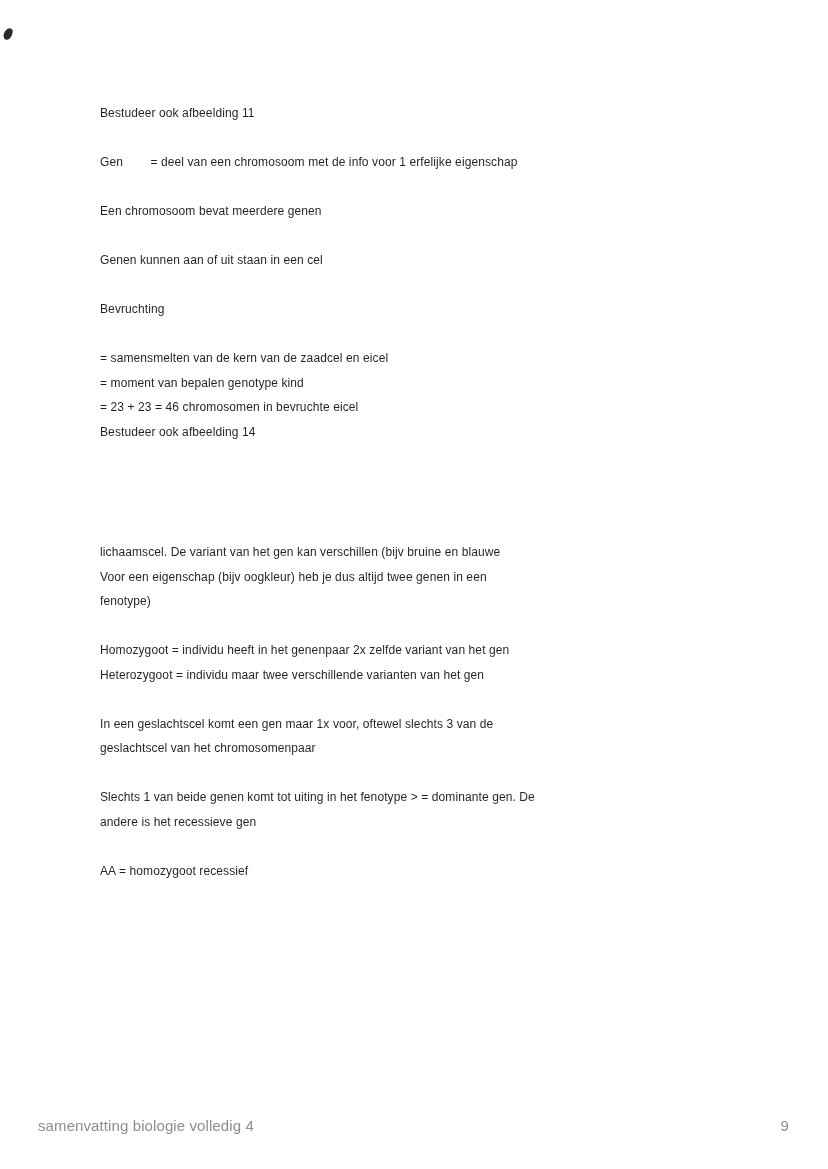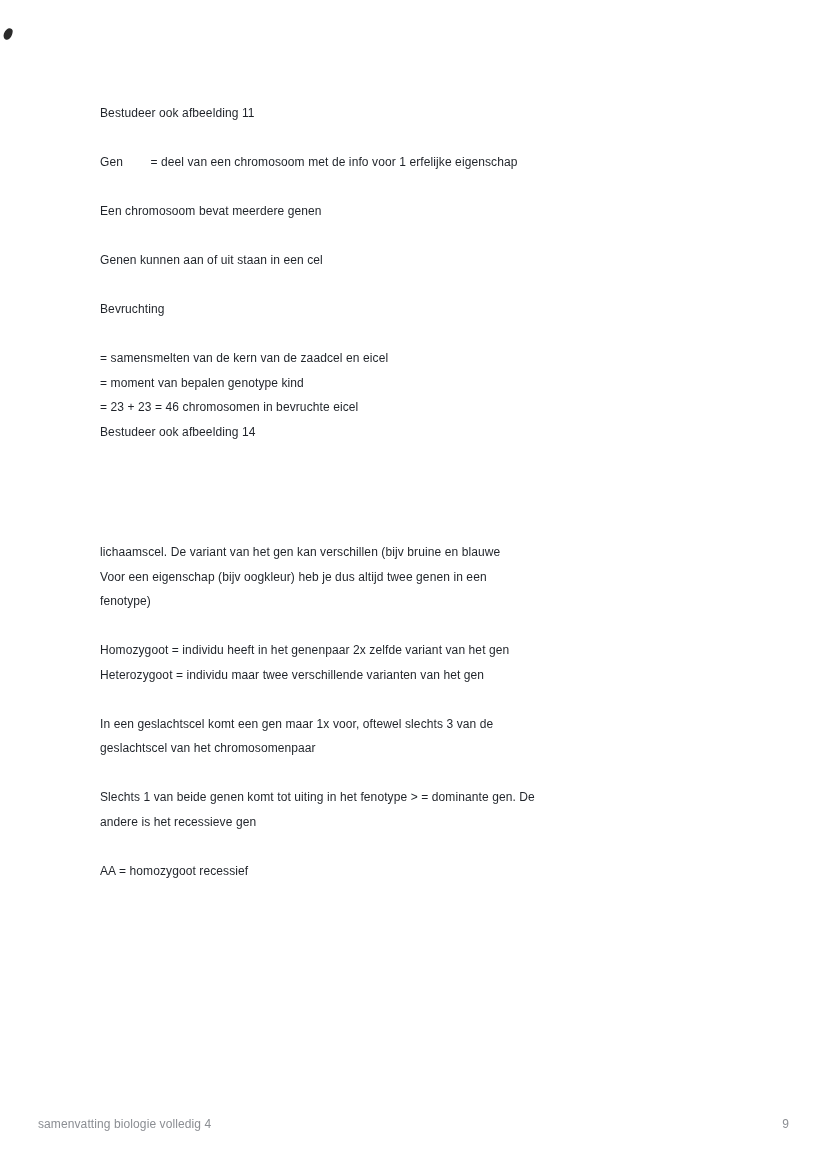--- a/index.html
+++ b/index.html
@@ -47,21 +47,21 @@
     transform: rotate(18deg);
   }
   .footer {
     position: absolute;
     left: 38px;
     right: 39px;
     top: 1117px;
     display: flex;
     justify-content: space-between;
     align-items: flex-end;
-    font-size: 12px;
+    font-size: 15px;
     color: #8b8e93;
     letter-spacing: 0.1px;
   }
 </style>
 </head>
 <body>
 
 <div class="page">
 
   <span class="ink-speck"></span>

